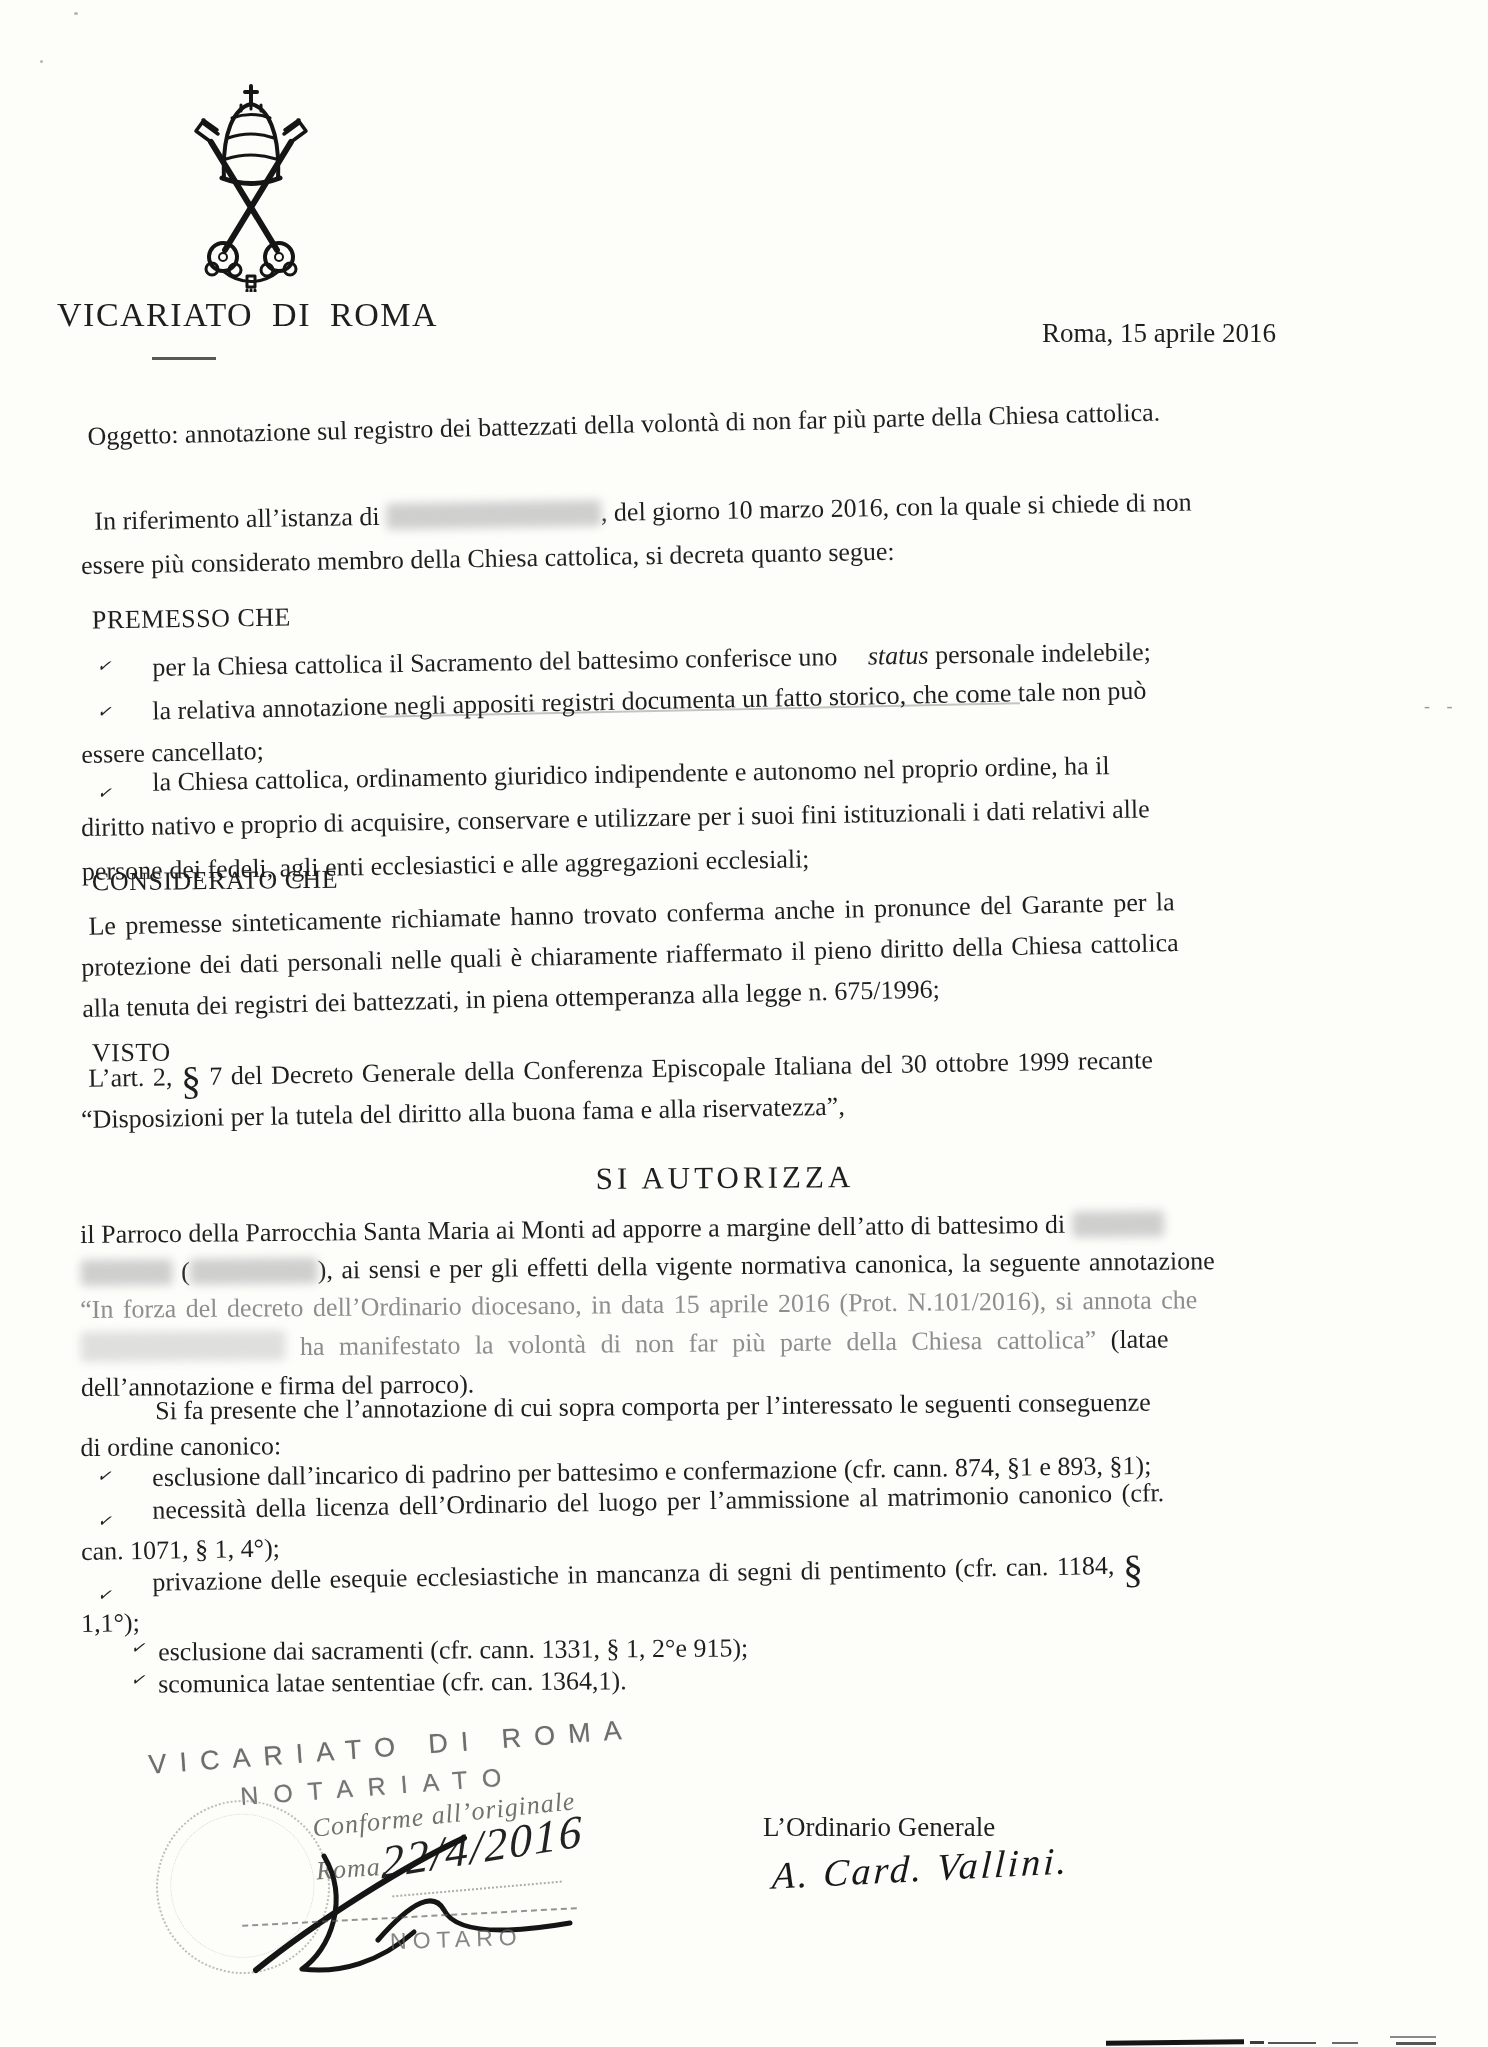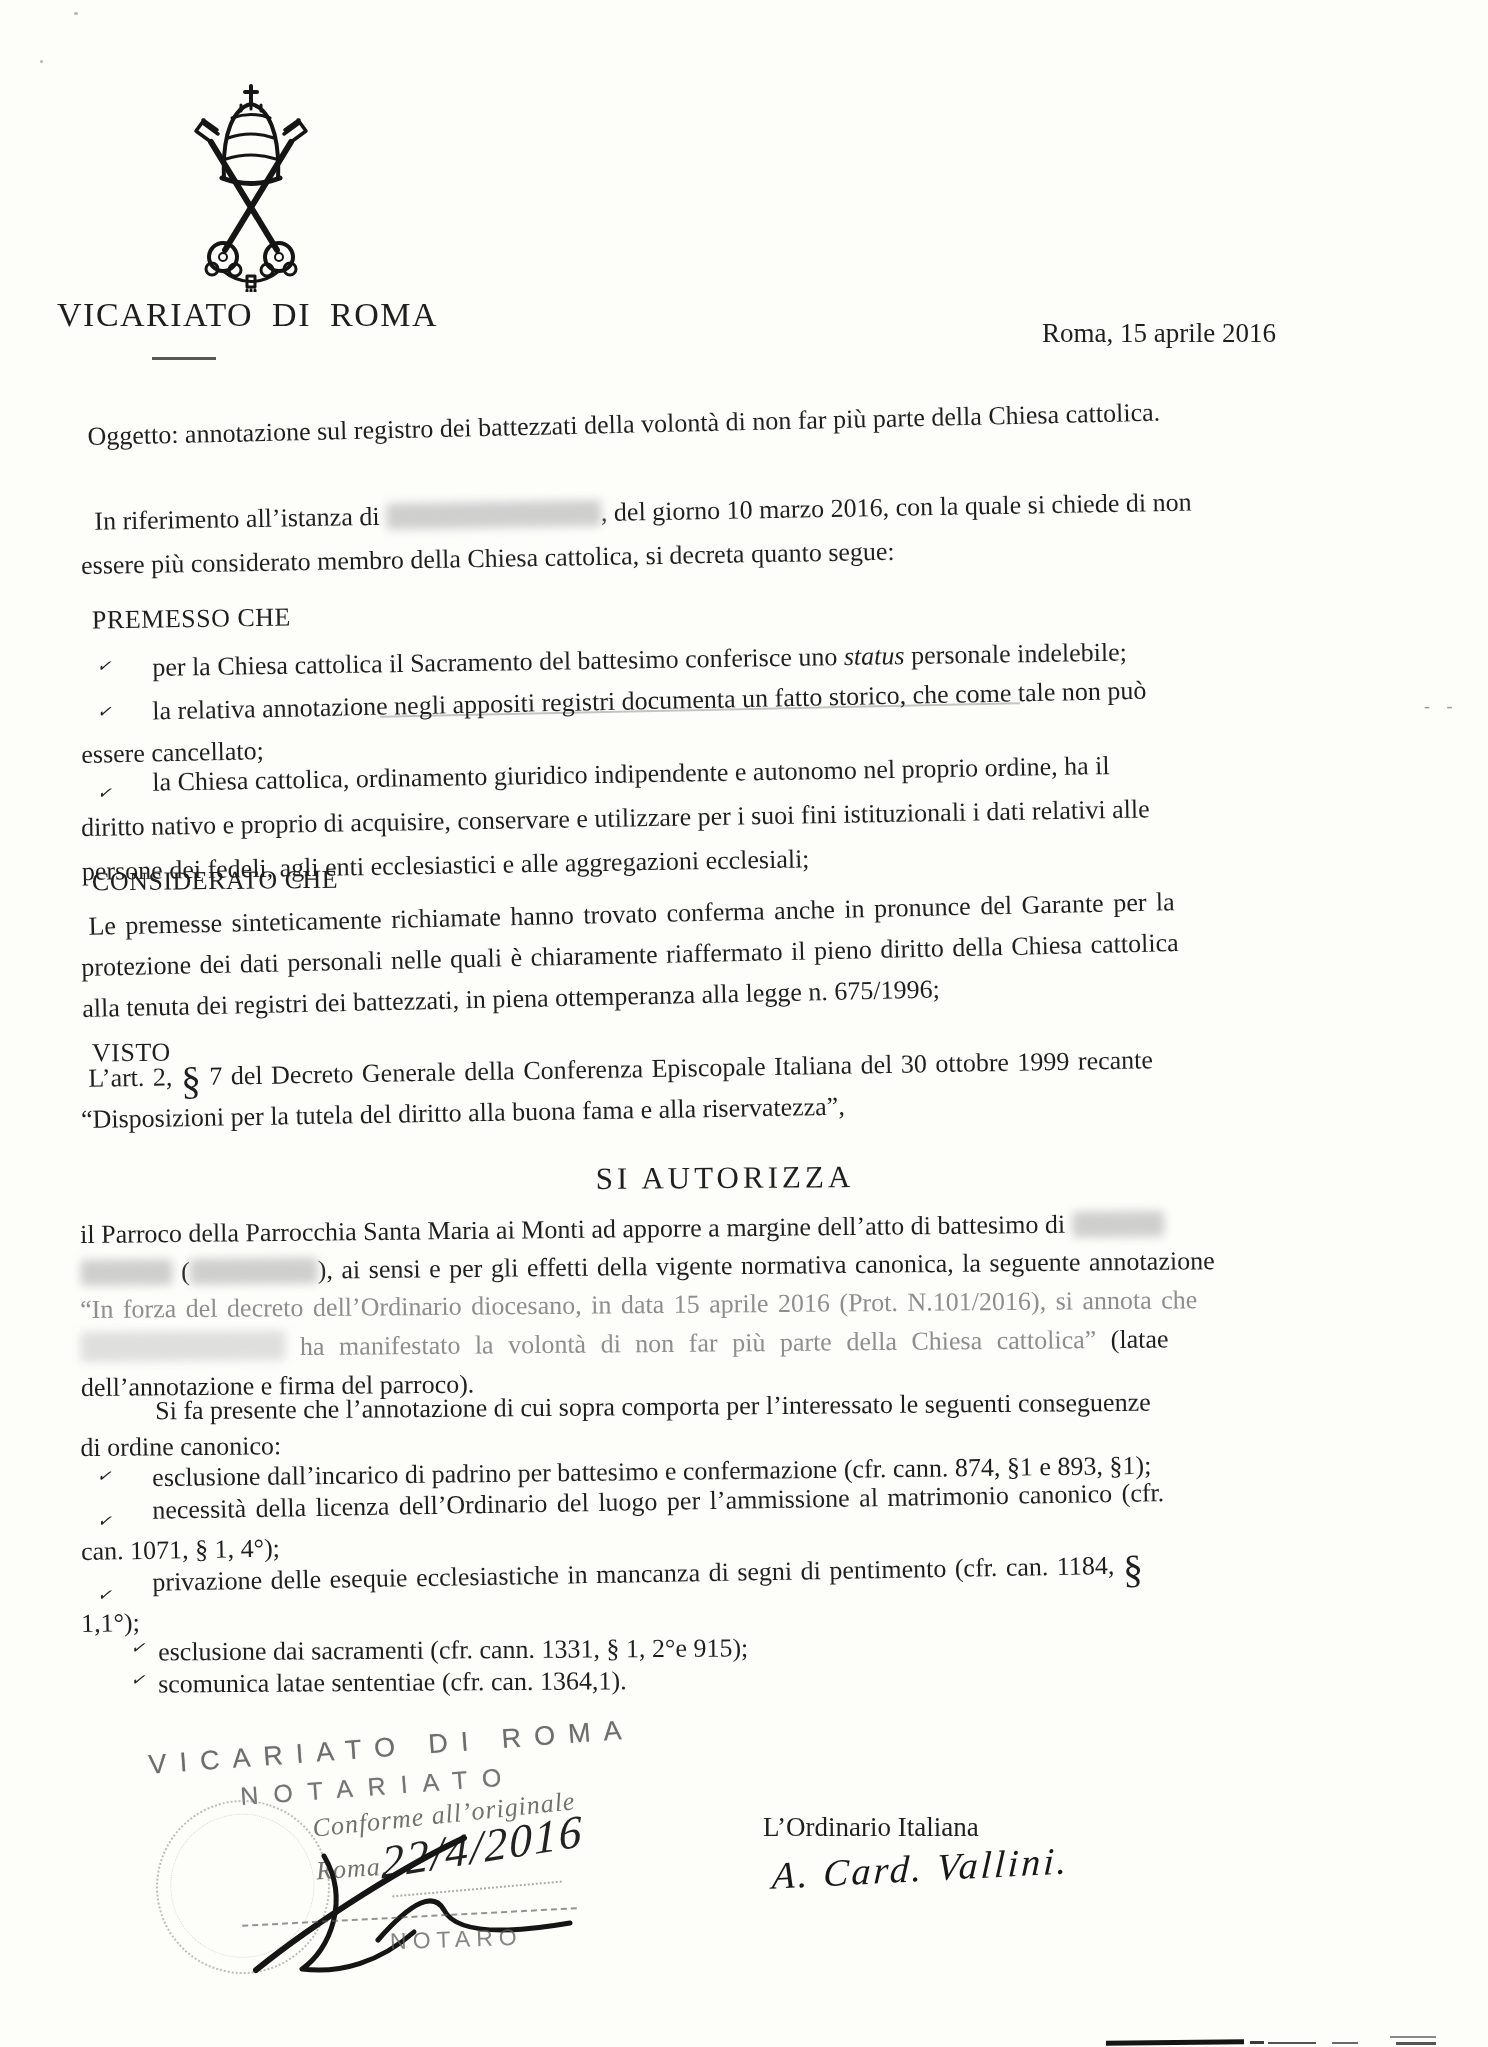--- a/index.html
+++ b/index.html
@@ -5,21 +5,21 @@
   html,body{margin:0;padding:0;background:#e8e8e4;}
   .page{position:relative;width:1488px;height:2047px;margin:0 auto;background:#fdfdfa;
         font-family:"Liberation Serif",serif;color:#1f1f1f;overflow:hidden;}
   .abs{position:absolute;}
   .para{font-size:26px;line-height:42px;}
   .tline{white-space:nowrap;}
   .pad{display:inline-block;}
   .redact{display:inline-block;background:#c7c7c7;height:26px;border-radius:4px;
           filter:blur(5px);vertical-align:-5px;opacity:.85;}
   .redact.light{background:#d8d8d8;height:30px;opacity:.8;}
-  .it{font-style:italic;}
+  .it{font-style:italic;margin-left:24px;}
   .faded{color:#8e8e8e;}
   .bigsym{font-size:40px;line-height:26px;vertical-align:-9px;}
   .hd{font-size:26px;letter-spacing:.5px;}
   .org{font-size:34px;letter-spacing:1.5px;word-spacing:9px;}
   .rule{width:64px;height:3px;background:#2e2e2e;opacity:.8;}
   .date{font-size:27px;}
   .center-hd{font-size:31px;letter-spacing:4px;text-align:center;}
   .bullet{width:1370px;}
   .mark{position:absolute;font-size:17px;color:#232323;
         transform:skewX(-14deg) rotate(8deg);}
@@ -203,21 +203,21 @@
     <g class="ink">
       <path d="M28 148 C 90 98 180 42 236 16" stroke-width="6"></path>
       <path d="M96 34 C 122 78 102 128 74 147 C 112 152 152 140 186 110" stroke-width="5"></path>
       <path d="M150 118 C 185 78 206 70 216 88 C 228 112 278 112 342 101" stroke-width="5"></path>
     </g>
   </svg>
 
   <div class="abs dashline" style="left:242px;top:1916px;width:335px;transform:rotate(-3deg)"></div>
   <div class="abs notaro" style="left:390px;top:1926px;transform:rotate(-2deg)">NOTARO</div>
 
-  <div class="abs ordlabel" style="left:763px;top:1812px">L’Ordinario Italiana</div>
+  <div class="abs ordlabel" style="left:763px;top:1812px">L’Ordinario Generale</div>
   <div class="abs hand-sig" style="left:772px;top:1846px">A. Card. Vallini.</div>
 
   <div class="abs speck" style="left:74px;top:12px;width:4px;height:3px"></div>
   <div class="abs speck" style="left:40px;top:60px;width:3px;height:3px"></div>
   <div class="abs margin-marks" style="left:1424px;top:696px">- -</div>
   <div class="abs strike" style="left:380px;top:709px;width:640px;height:2px;transform:rotate(-1.2deg)"></div>
 
   <div class="abs" style="left:1106px;top:2040px;width:138px;height:5px;background:#161616;transform:rotate(-0.6deg)"></div>
   <div class="abs" style="left:1250px;top:2041px;width:14px;height:3px;background:#3c3c3c"></div>
   <div class="abs" style="left:1268px;top:2042px;width:48px;height:2px;background:#555"></div>

